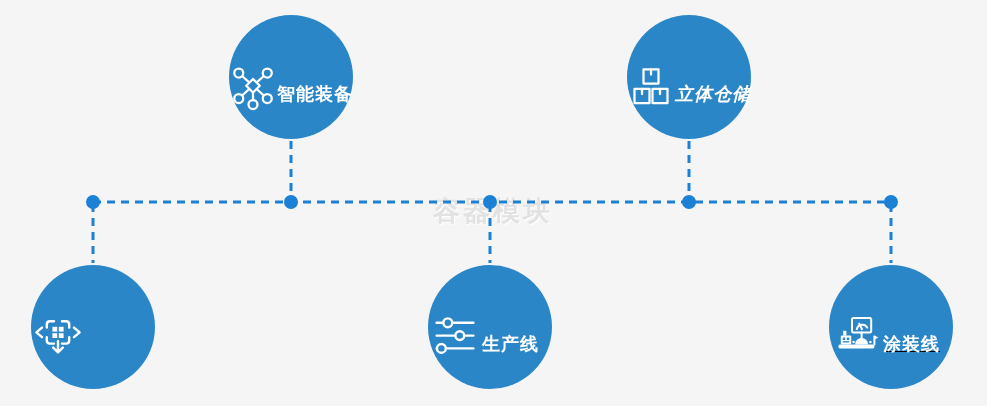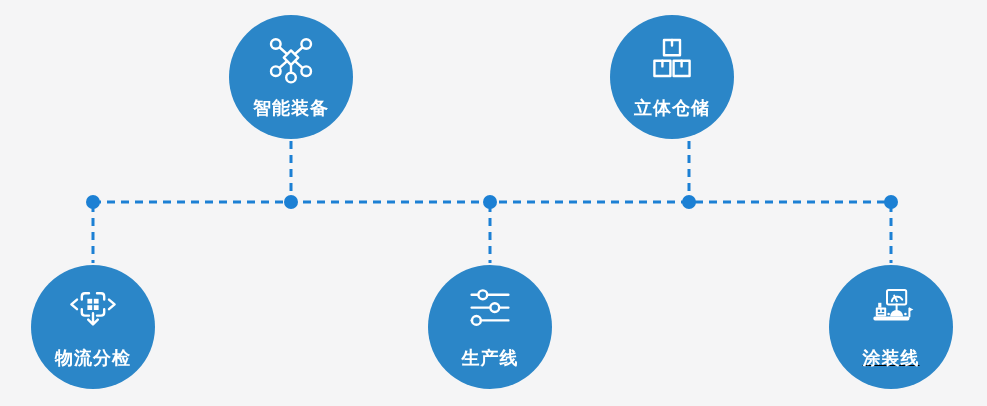--- a/index.html
+++ b/index.html
@@ -44,57 +44,58 @@
     stroke-dasharray:8 6;
     fill:none;
   }
   .connectors circle{fill:var(--line);}
   .node{
     position:absolute;
     width:124px;height:124px;
     border-radius:50%;
     background:var(--circle);
     display:flex;
-    flex-direction:column;
+    flex-direction:row;
     align-items:center;
     box-sizing:border-box;
     padding-top:21px;
     z-index:3;
   }
   .node .icon{
     width:54px;height:48px;
     display:block;
   }
   .node .icon svg{width:100%;height:100%;display:block;}
   .node .label{
     margin-top:12px;
     font-size:18px;
     font-weight:bold;
     color:var(--label);
     letter-spacing:1px;
     white-space:nowrap;
   }
   
   .node-smart      {left:229px; top:15px;}
-  .node-warehouse  {left:610px; top:15px;}
+  .node-warehouse  {left:627px; top:15px;font-style:italic;}
   .node-logistics  {left:31px;  top:265px;}
   .node-production {left:428px; top:265px;text-align:center;}
   .node-painting   {left:829px; top:265px;text-decoration:underline;}
 
   .stroke{stroke:#fff;fill:none;stroke-linecap:round;stroke-linejoin:round;}
   .w3{stroke-width:3;}
   .w25{stroke-width:2.5;}
   .fillbg{fill:var(--circle);stroke:#fff;}
   .fillw{fill:#fff;stroke:none;}
 </style>
 </head>
 <body>
 
 <div class="stage">
 
+  <div class="watermark">容器模块</div>
 
   <svg class="connectors" viewBox="0 0 987 406" xmlns="http://www.w3.org/2000/svg">
     <path d="M93,202 H891"></path>
     <path d="M93,204 V263"></path>
     <path d="M291,141 V200"></path>
     <path d="M490,204 V263"></path>
     <path d="M689,141 V200"></path>
     <path d="M891,204 V263"></path>
     <circle cx="93" cy="202" r="7"></circle>
     <circle cx="291" cy="202" r="7"></circle>
@@ -147,21 +148,20 @@
           <path d="M32,34 L32,47 M26,42 L32,48 L38,42"></path>
         </g>
         <g class="fillw">
           <rect x="25" y="16" width="6" height="6"></rect>
           <rect x="33" y="16" width="6" height="6"></rect>
           <rect x="25" y="24" width="6" height="6"></rect>
           <rect x="33" y="24" width="6" height="6"></rect>
         </g>
       </svg>
     </span>
-    <span class="label">物流分检</span>
   </div>
 
   <div class="node node-production">
     <span class="icon">
       <svg viewBox="0 0 64 60" xmlns="http://www.w3.org/2000/svg">
         <g class="stroke w3">
           <path d="M9,11 H55 M9,27 H55 M9,43 H55"></path>
           <circle class="fillbg" cx="23" cy="11" r="5.5"></circle>
           <circle class="fillbg" cx="38" cy="27" r="5.5"></circle>
           <circle class="fillbg" cx="15" cy="43" r="5.5"></circle>

